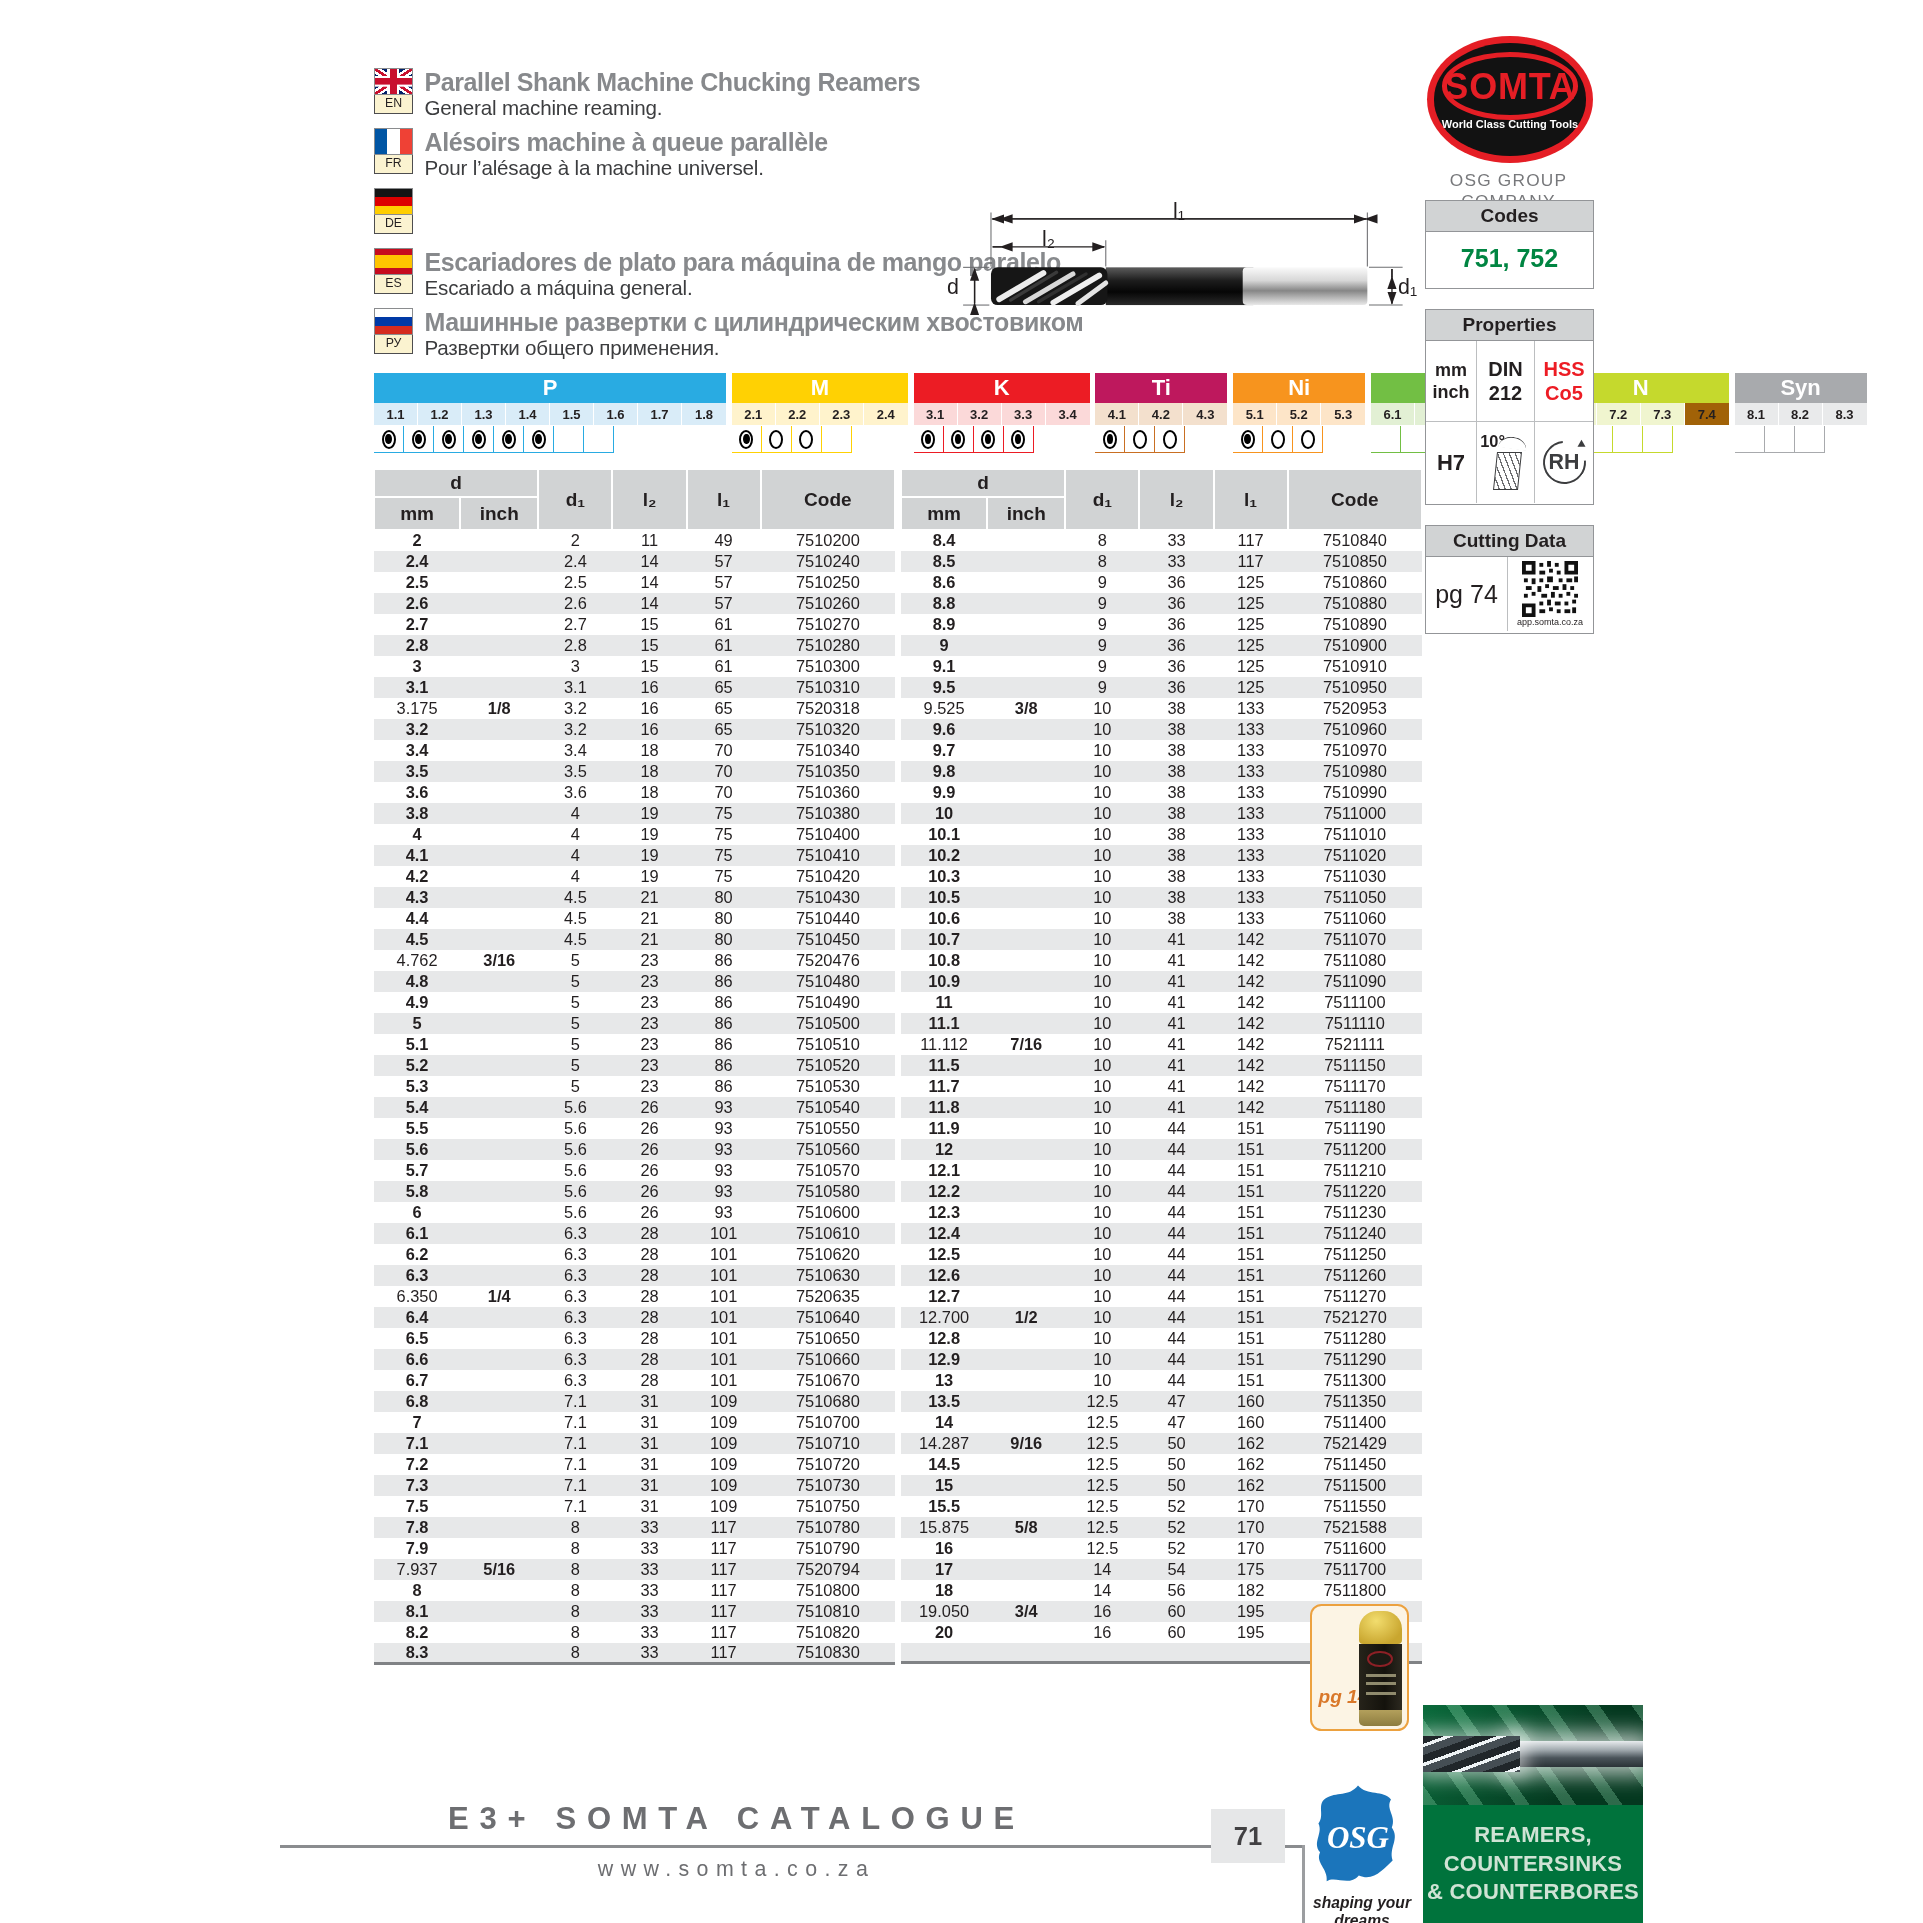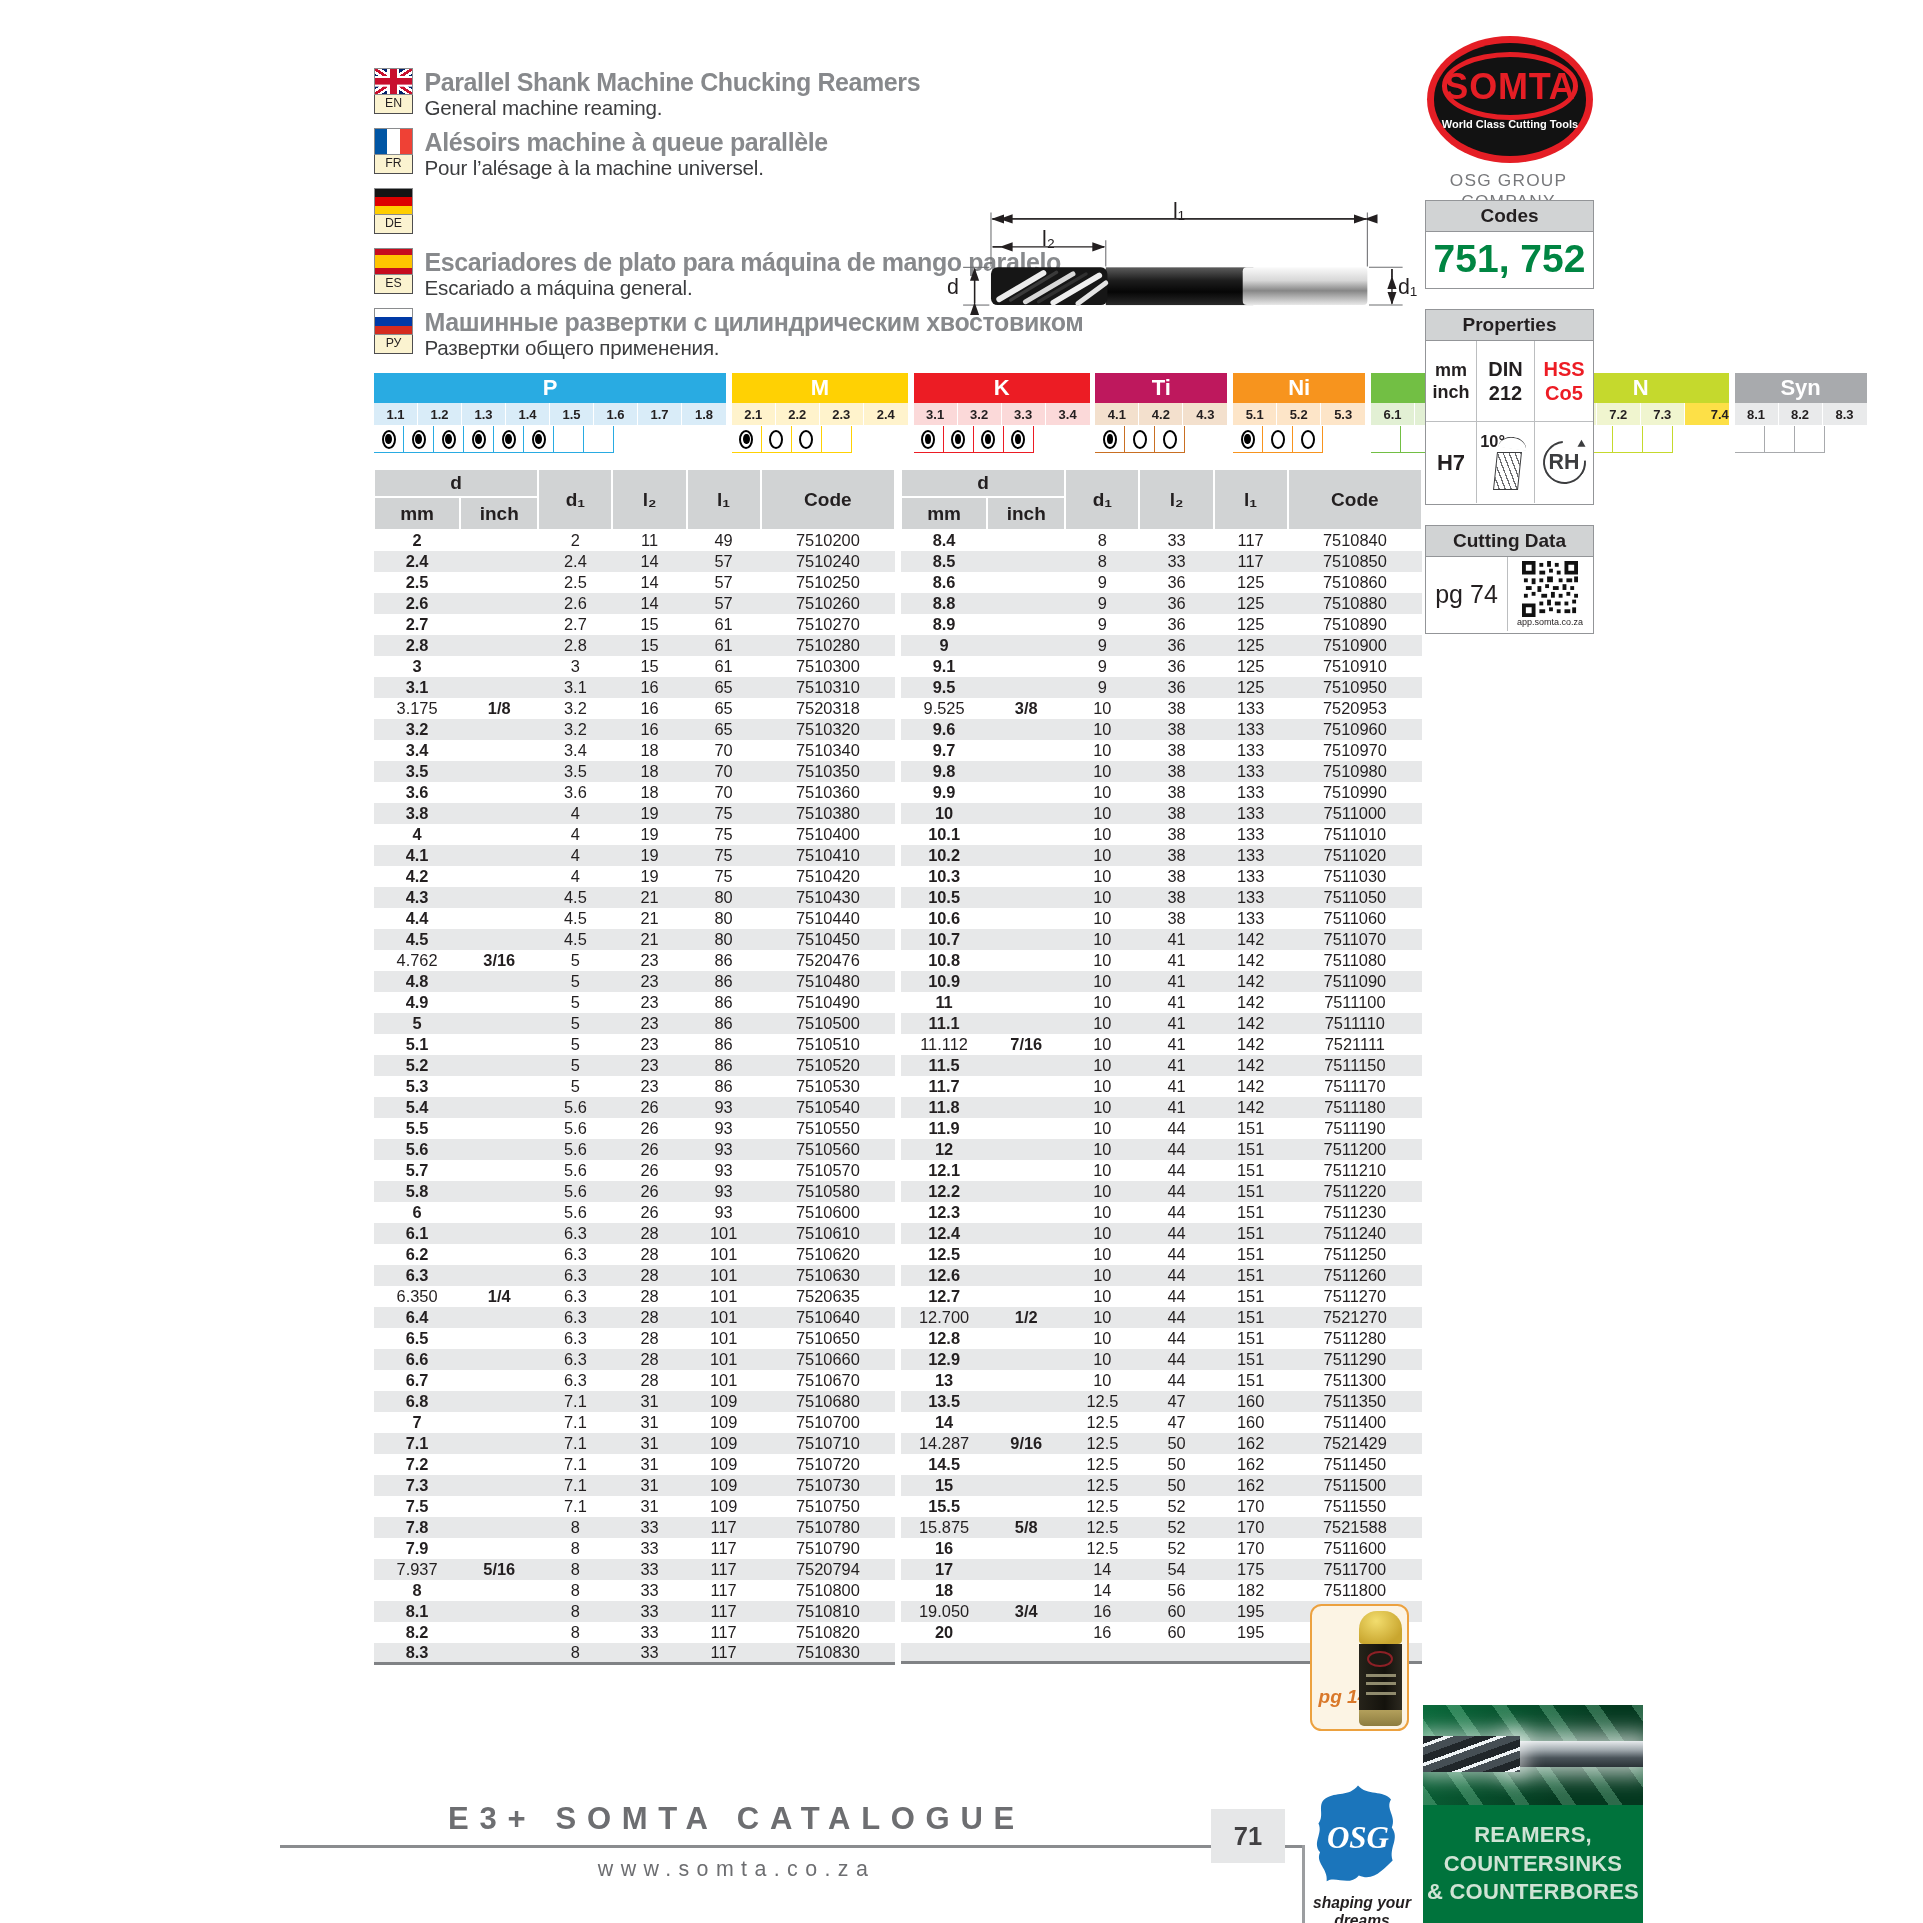--- a/index.html
+++ b/index.html
@@ -61,21 +61,21 @@
   .somta-outer { position:absolute; inset:0; background:#e51e25; border-radius:50%; }
   .somta-black { position:absolute; inset:7.4px 6.6px; background:#121212; border-radius:50%; }
   .somta-ring { position:absolute; inset:16.4px 15px 43px 15px; border:5px solid #e51e25; border-radius:50%; }
   .somta-word { position:absolute; top:30px; left:0; right:0; text-align:center; color:#e51e25; font-weight:bold; font-size:36px; letter-spacing:0.8px; }
   .somta-tag { position:absolute; top:82px; left:0; right:0; text-align:center; color:#fff; font-weight:bold; font-size:11px; }
   .osg-company { position:absolute; left:1410px; top:170px; width:197px; text-align:center; font-size:17.3px; color:#77787b; letter-spacing:1.2px; }
 
   .side-box { position:absolute; left:1425px; width:169px; border:1.6px solid #939598; background:#fff; }
   .side-box-head { background:#d1d3d4; border-bottom:1.6px solid #939598; font-size:19px; font-weight:bold; text-align:center; color:#231f20; height:31px; line-height:30px; }
   #codes-box { top:200px; height:89px; }
-  .codes-value { font-size:39px; font-weight:bold; color:#008542; text-align:center; line-height:53px; }
+  .codes-value { font-size:25px; font-weight:bold; color:#008542; text-align:center; line-height:53px; }
   #props-box { top:309px; height:196px; }
   .props-grid { display:grid; grid-template-columns:51px 58px 58px; }
   .props-cell { border-right:1.2px solid #bcbec0; border-bottom:1.2px solid #bcbec0; height:81px;
     display:flex; flex-direction:column; align-items:center; justify-content:center; font-weight:bold; }
   .props-cell:nth-child(3n) { border-right:none; }
   .props-cell:nth-child(n+4) { border-bottom:none; }
   .t22 { font-size:18px; line-height:1.25; } .t24 { font-size:20px; line-height:1.2; } .t27 { font-size:22px; }
   .red { color:#ed1c24; }
   .angle-icon { position:relative; width:44px; height:58px; }
   .angle-deg { position:absolute; left:-3.3px; top:-1.6px; font-size:16.4px; font-weight:bold; }
@@ -375,21 +375,21 @@
           <div class="mat-radio" style="border-color: rgb(114, 191, 68);"></div>
           <div class="mat-radio" style="border-color: rgb(114, 191, 68);"></div>
         </div>
       </div>
       <div class="mat-group">
         <div class="mat-head" style="background: rgb(197, 217, 45);">N</div>
         <div class="mat-row">
           <div class="mat-num" style="background: rgb(240, 245, 207);">7.1</div>
           <div class="mat-num" style="background: rgb(240, 245, 207);">7.2</div>
           <div class="mat-num" style="background: rgb(240, 245, 207);">7.3</div>
-          <div class="mat-num" style="background: #fde047; text-align: right;">7.4</div>
+          <div class="mat-num" style="background: #a16207;">7.4</div>
         </div>
         <div class="mat-row">
           <div class="mat-radio" style="border-color: rgb(197, 217, 45);"></div>
           <div class="mat-radio" style="border-color: rgb(197, 217, 45);"></div>
           <div class="mat-radio" style="border-color: rgb(197, 217, 45);"></div>
           <div class="mat-radio" style="border-color: rgb(197, 217, 45);"></div>
         </div>
       </div>
       <div class="mat-group">
         <div class="mat-head" style="background: rgb(168, 170, 173);">Syn</div>

